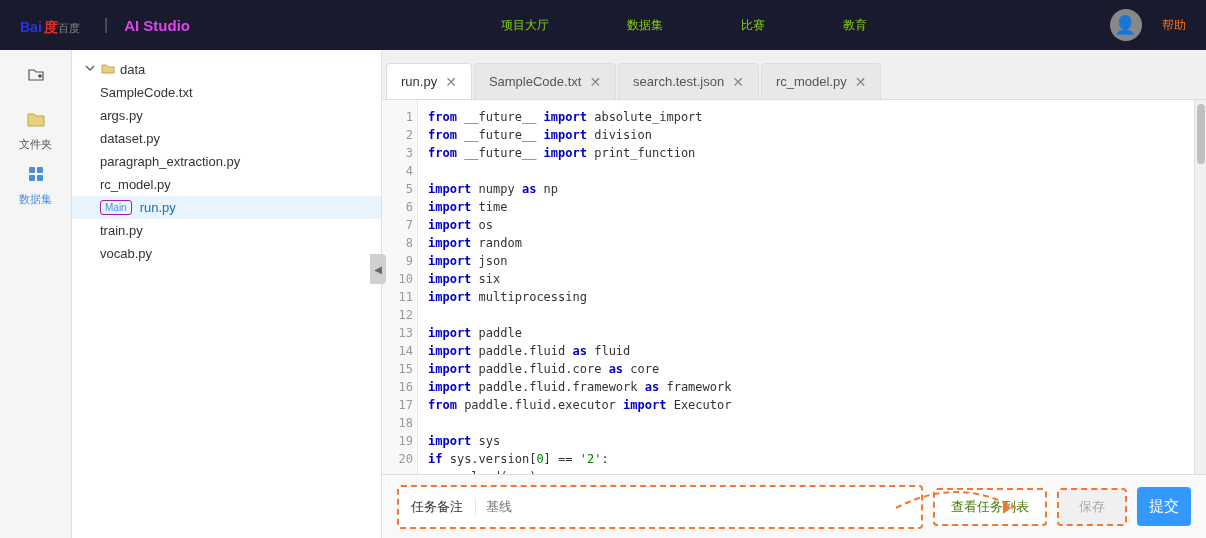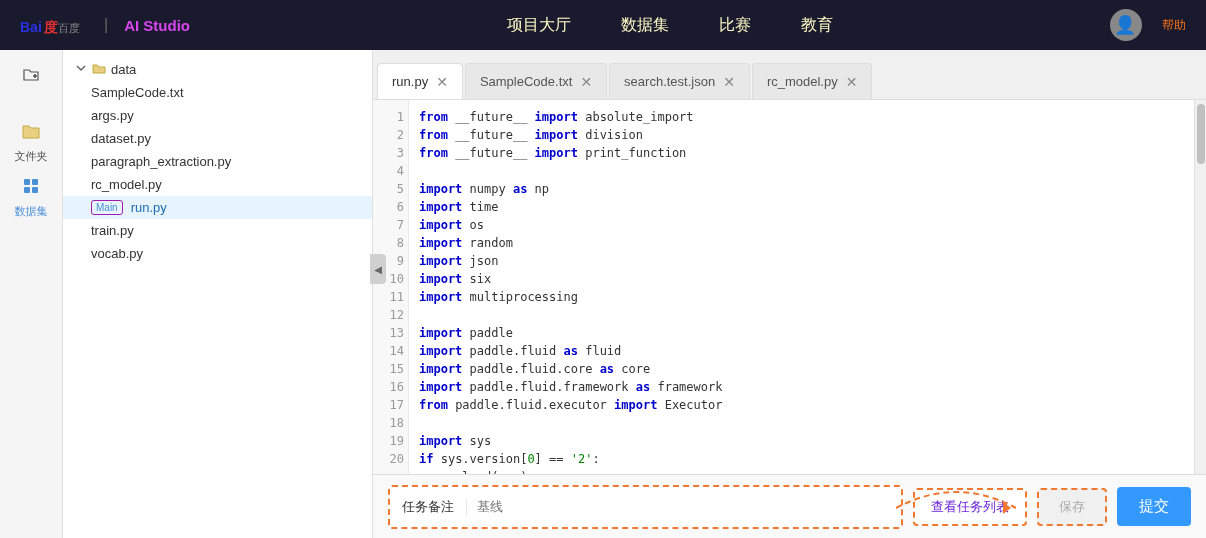--- a/index.html
+++ b/index.html
@@ -29,24 +29,25 @@
       color: #d946ef;
       font-weight: bold;
     }
     .header-nav {
       display: flex;
       gap: 50px;
       flex: 1;
       justify-content: center;
     }
     .header-nav-item {
-      color: #fef9c3;
-      font-size: 16px;
+      color: #84cc16;
+      font-size: 12px;
       cursor: pointer;
       padding: 5px 0;
+      margin-left: 28px;
     }
     .header-right {
       display: flex;
       align-items: center;
       gap: 20px;
     }
     .avatar {
       width: 32px;
       height: 32px;
       border-radius: 50%;
@@ -68,28 +69,28 @@
 
     
     .main-container {
       display: flex;
       height: 488px;
       background: #fff;
     }
 
     
     .sidebar {
-      width: 63px;
+      width: 72px;
       background: #f5f5f5;
       border-right: 1px solid #e0e0e0;
       display: flex;
       flex-direction: column;
       align-items: center;
       padding-top: 10px;
-      gap: 14px;
+      gap: 2px;
     }
     .sidebar-icon-btn {
       width: 36px;
       height: 28px;
       display: flex;
       align-items: center;
       justify-content: center;
       cursor: pointer;
       border-radius: 3px;
       color: #555;
@@ -299,39 +300,39 @@
       display: flex;
       align-items: center;
       gap: 10px;
       margin-left: auto;
     }
     .view-tasks-btn {
       border: 2px dashed #f07830;
       border-radius: 4px;
       padding: 8px 16px;
       font-size: 13px;
-      color: #6d28d9;
+      color: #4d7c0f;
       cursor: pointer;
       background: #fff;
       white-space: nowrap;
     }
     .save-btn {
       border: 2px dashed #f07830;
       border-radius: 4px;
       padding: 8px 20px;
       font-size: 13px;
       color: #aaa;
       cursor: pointer;
       background: #f0f0f0;
       white-space: nowrap;
     }
     .submit-btn {
       border: none;
       border-radius: 4px;
-      padding: 10px 22px;
+      padding: 10px 12px;
       font-size: 15px;
       color: #fff;
       cursor: pointer;
       background: #3399ff;
       white-space: nowrap;
       font-weight: 500;
     }
 
     
     .collapse-arrow {

